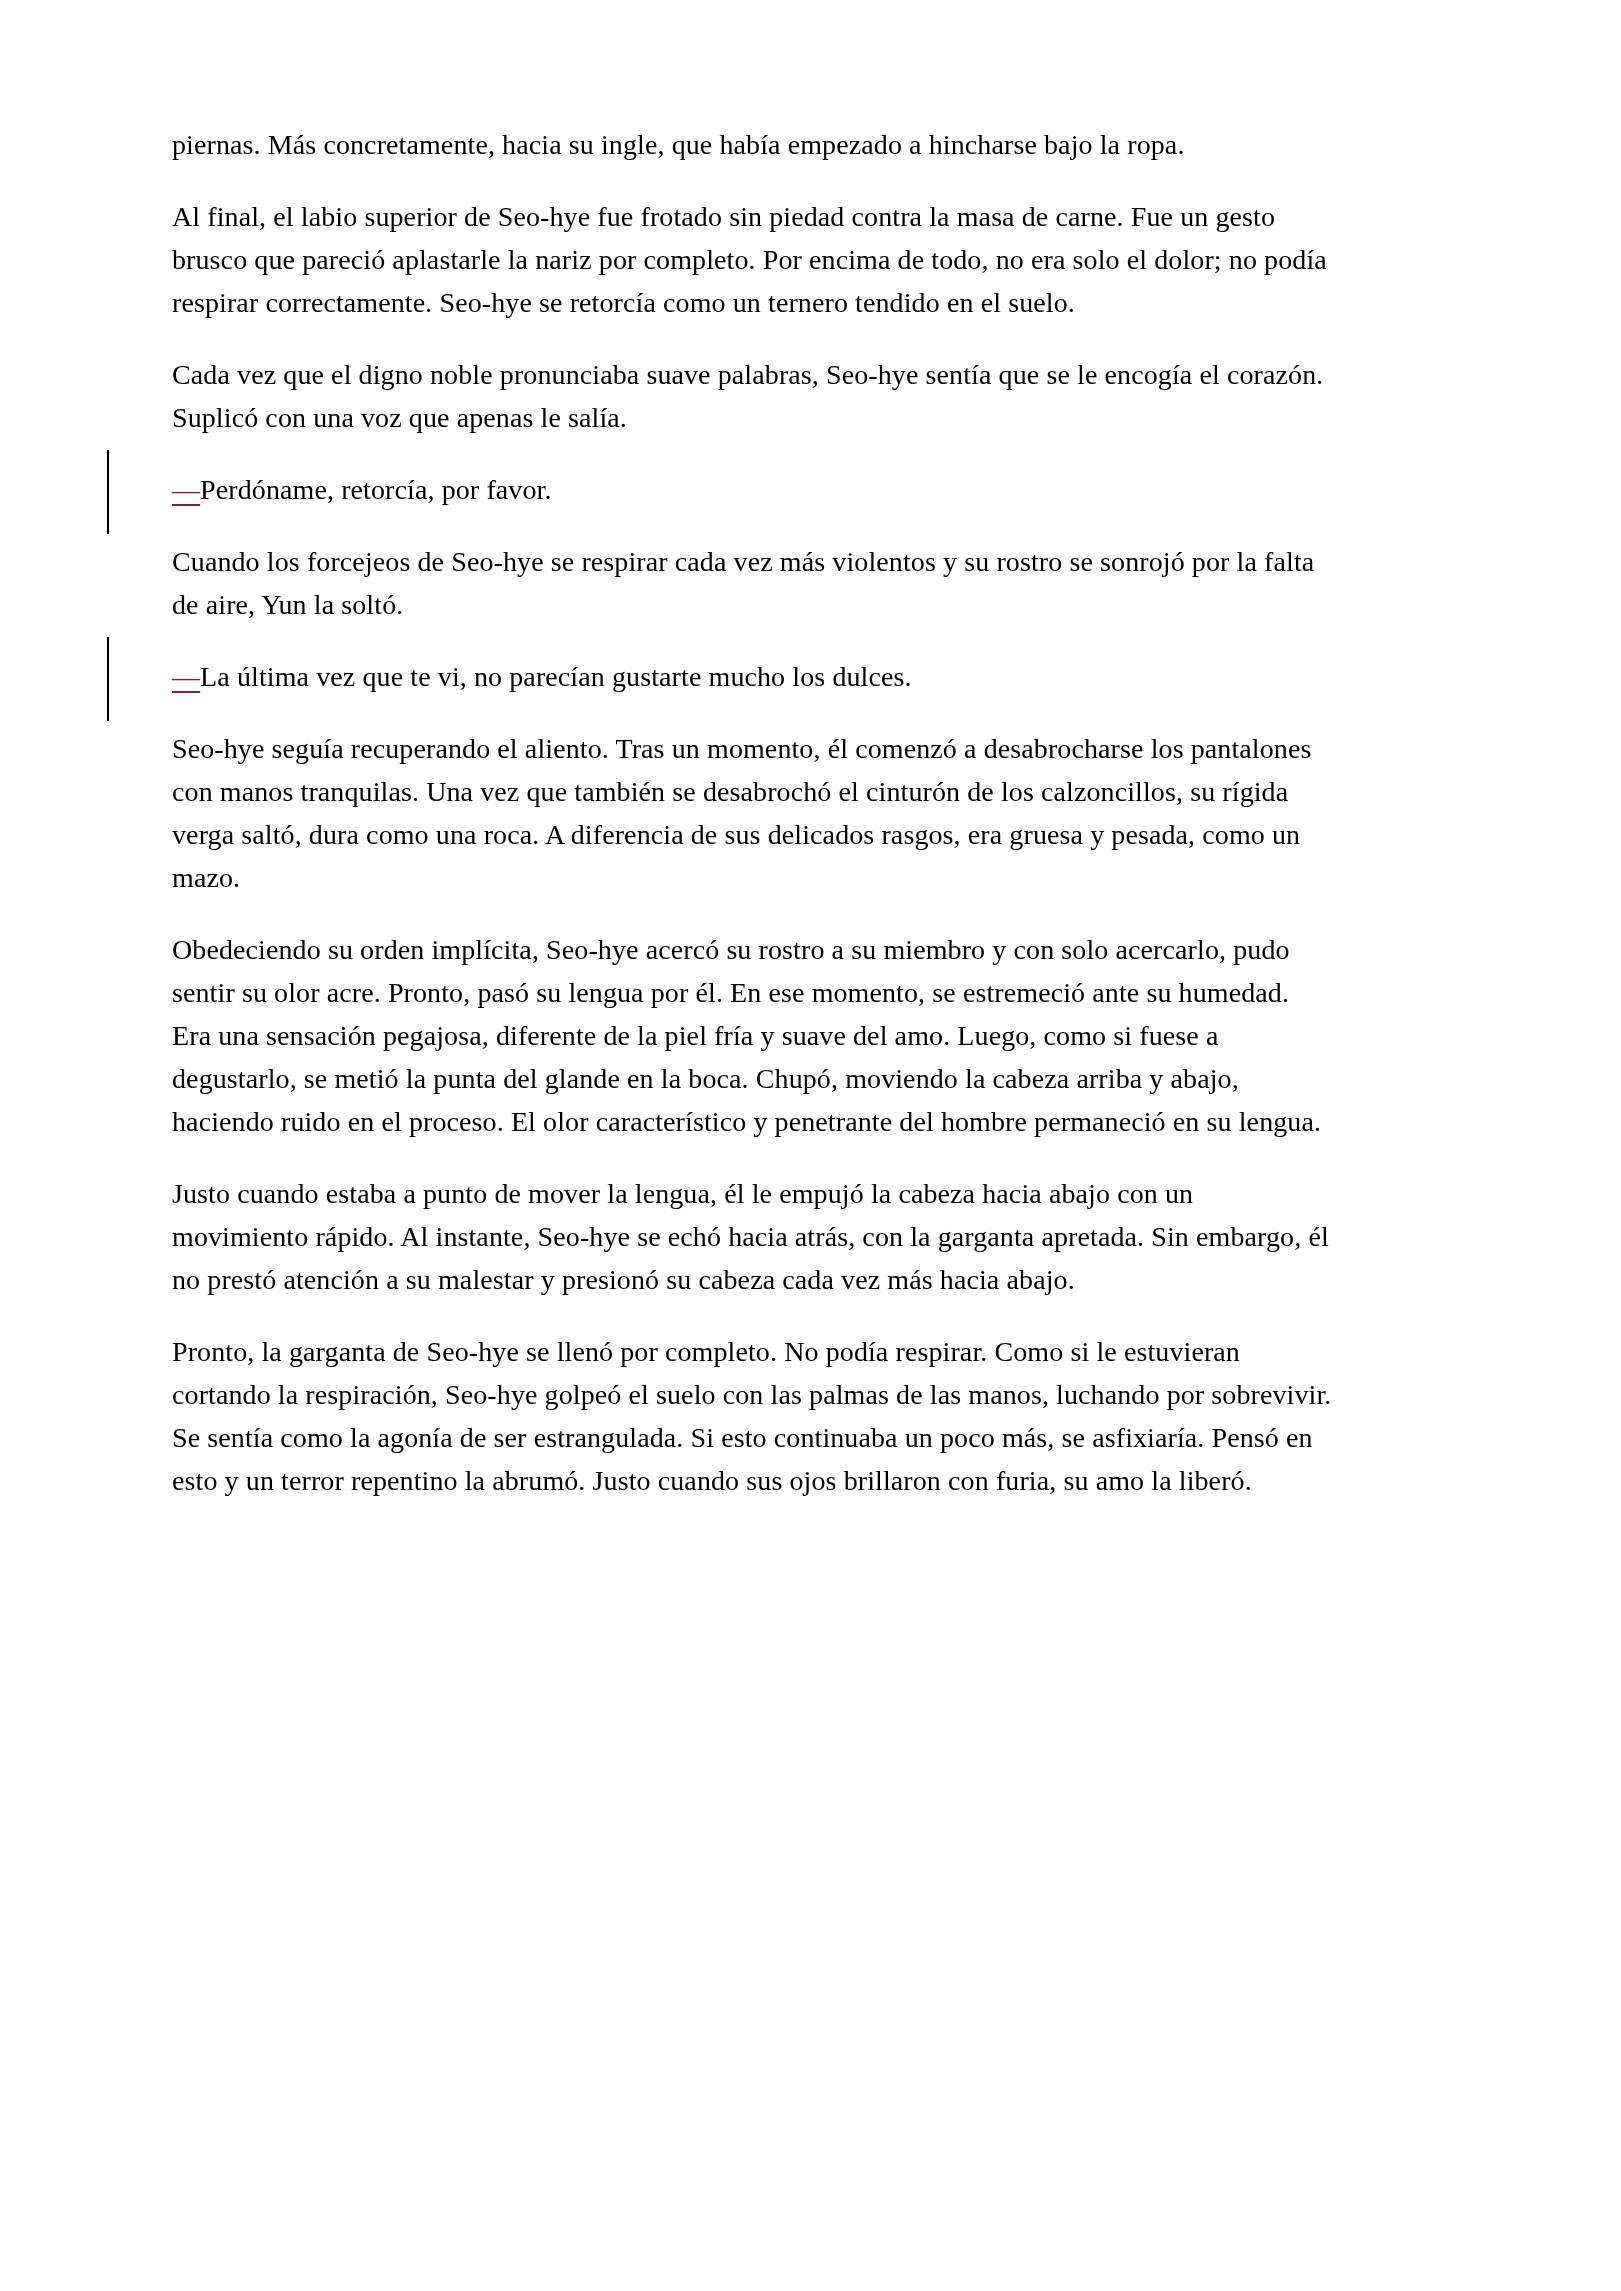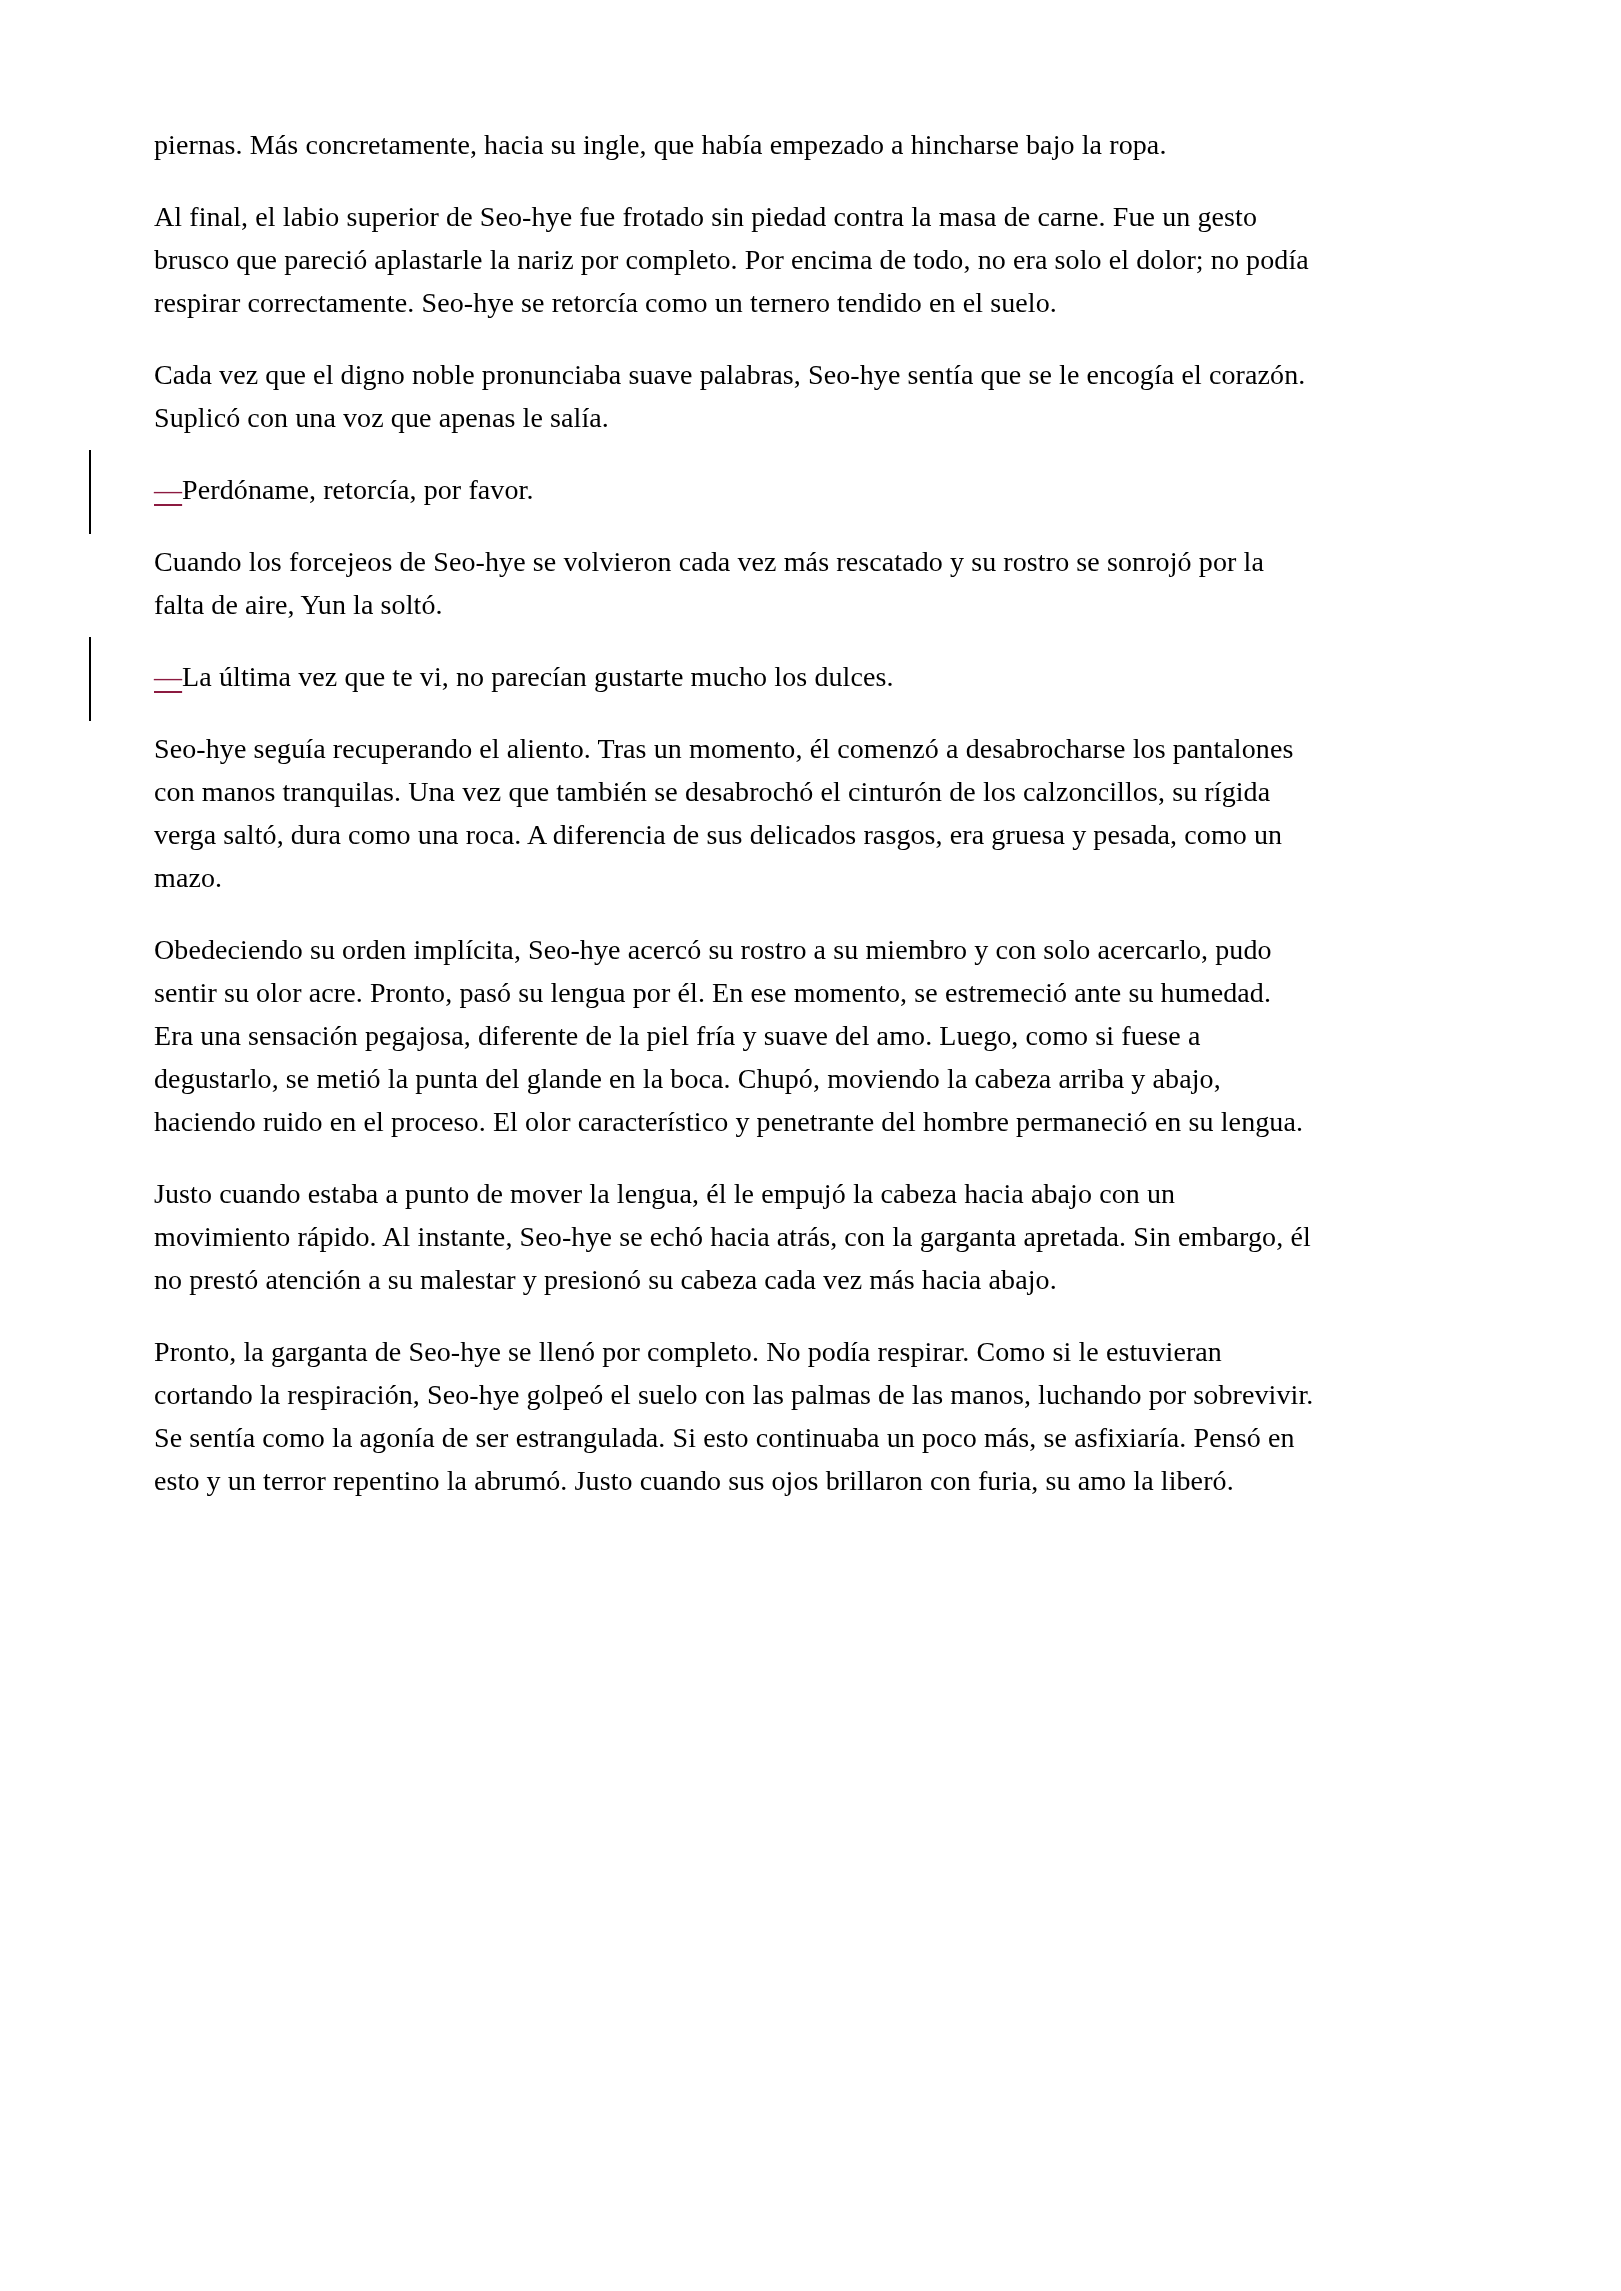--- a/index.html
+++ b/index.html
@@ -14,21 +14,21 @@
   .page {
     position: relative;
     width: 1621px;
     height: 2292px;
     background: #ffffff;
     box-sizing: border-box;
     overflow: hidden;
   }
   .content {
     position: absolute;
-    left: 154px;
+    left: 172px;
     top: 123px;
     width: 1161px;
   }
   .para {
     position: relative;
     font-size: 28px;
     line-height: 43px;
     margin: 0 0 29px 0;
     text-align: left;
     color: #000000;
@@ -78,21 +78,21 @@
 
     <p class="para">
       <span>Cada vez que el digno noble pronunciaba suave palabras, Seo-hye sentía que se le encogía el corazón. Suplicó con una voz que apenas le salía.</span>
     </p>
 
     <p class="para">
       <span class="changebar tall"></span><span class="ins">—</span><span>Perdóname, retorcía, por favor.</span>
     </p>
 
     <p class="para">
-      <span>Cuando los forcejeos de Seo-hye se volvieron cada vez más rescatado y su rostro se sonrojó por la falta de aire, Yun la soltó.</span>
+      <span>Cuando los forcejeos de Seo-hye se respirar cada vez más violentos y su rostro se sonrojó por la falta de aire, Yun la soltó.</span>
     </p>
 
 
     <p class="para">
       <span class="changebar tall"></span><span class="ins">—</span><span>La última vez que te vi, no parecían gustarte mucho los dulces.</span>
     </p>
 
     <p class="para">
       <span>Seo-hye seguía recuperando el aliento. Tras un momento, él comenzó a desabrocharse los pantalones con manos tranquilas. Una vez que también se desabrochó el cinturón de los calzoncillos, su rígida verga saltó, dura como una roca. A diferencia de sus delicados rasgos, era gruesa y pesada, como un mazo.</span>
     </p>

